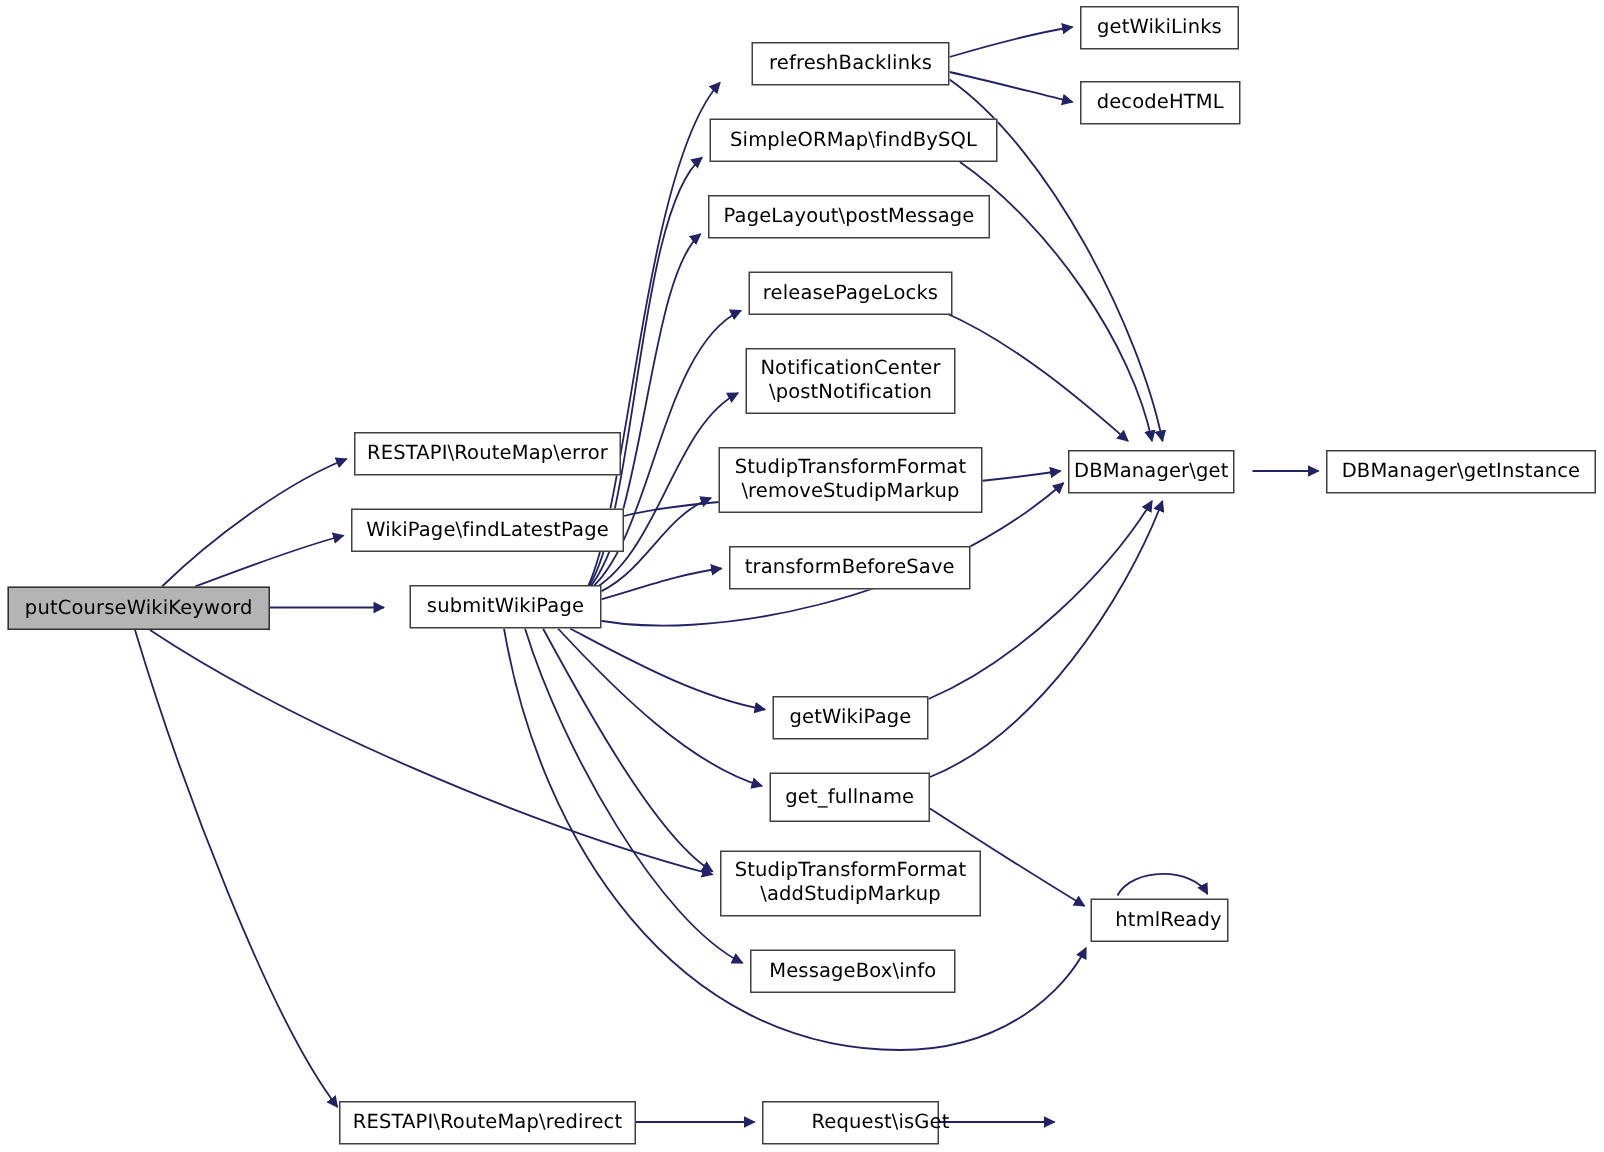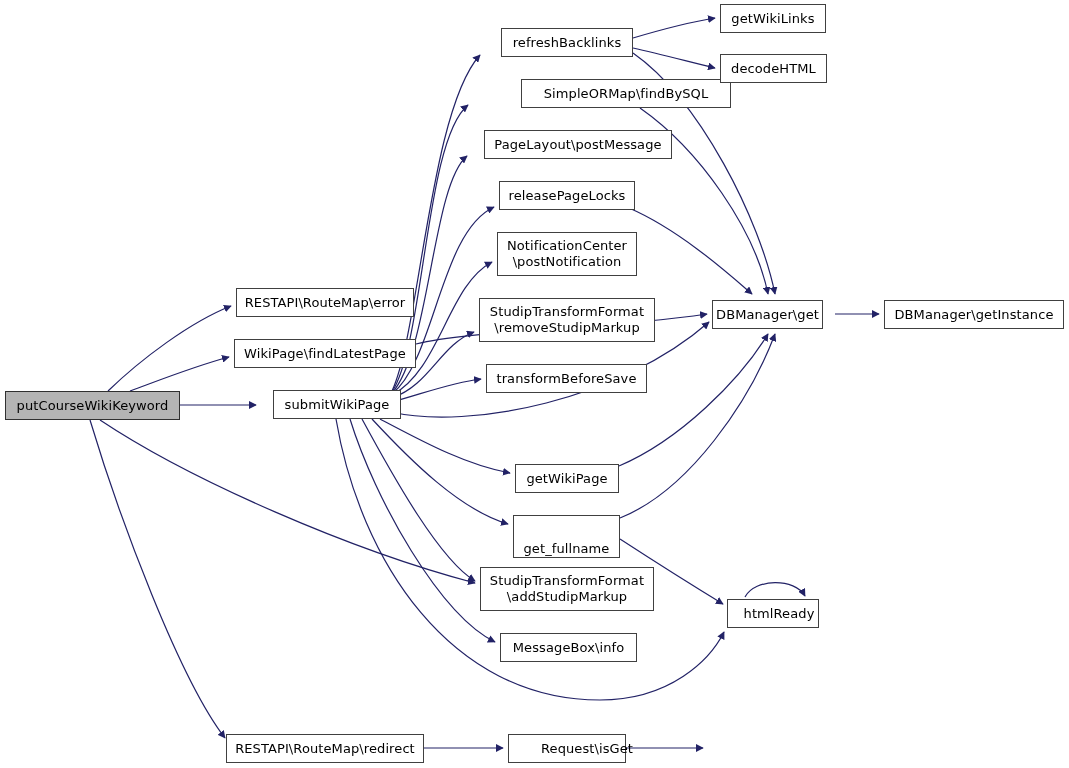--- a/index.html
+++ b/index.html
@@ -91,30 +91,30 @@
         <path d="M 626 748 L 703 748" fill="none" stroke="#222266" stroke-width="1.2" marker-end="url(#arrow)"></path>
       </g>
   </svg>
   <div id="node-layer">
       <div class="node root" style="left: 5px; top: 391px; width: 175px; height: 29px;"><span class="node-label">putCourseWikiKeyword</span></div>
       <div class="node" style="left: 236px; top: 288px; width: 178px; height: 29px;"><span class="node-label">RESTAPI\RouteMap\error</span></div>
       <div class="node" style="left: 234px; top: 339px; width: 182px; height: 29px;"><span class="node-label">WikiPage\findLatestPage</span></div>
       <div class="node" style="left: 273px; top: 390px; width: 128px; height: 29px;"><span class="node-label">submitWikiPage</span></div>
       <div class="node" style="left: 226px; top: 734px; width: 198px; height: 29px;"><span class="node-label">RESTAPI\RouteMap\redirect</span></div>
       <div class="node" style="left: 501px; top: 28px; width: 132px; height: 29px;"><span class="node-label">refreshBacklinks</span></div>
-      <div class="node" style="left: 473px; top: 79px; width: 210px; height: 29px; margin-left: 48px;"><span class="node-label">SimpleORMap\findBySQL</span></div>
-      <div class="node" style="left: 472px; top: 130px; width: 188px; height: 29px; margin-left: 12px;"><span class="node-label">PageLayout\postMessage</span></div>
+      <div class="node" style="left: 473px; top: 79px; width: 192px; height: 29px;"><span class="node-label">SimpleORMap\findBySQL</span></div>
+      <div class="node" style="left: 472px; top: 130px; width: 188px; height: 29px;"><span class="node-label">PageLayout\postMessage</span></div>
       <div class="node" style="left: 499px; top: 181px; width: 136px; height: 29px;"><span class="node-label">releasePageLocks</span></div>
       <div class="node" style="left: 497px; top: 232px; width: 140px; height: 44px;"><span class="node-label">NotificationCenter
 \postNotification</span></div>
       <div class="node" style="left: 479px; top: 298px; width: 176px; height: 44px;"><span class="node-label">StudipTransformFormat
 \removeStudipMarkup</span></div>
       <div class="node" style="left: 486px; top: 364px; width: 161px; height: 29px;"><span class="node-label">transformBeforeSave</span></div>
       <div class="node" style="left: 515px; top: 464px; width: 104px; height: 29px;"><span class="node-label">getWikiPage</span></div>
-      <div class="node" style="left: 513px; top: 515px; width: 107px; height: 43px; align-items: flex-end;"><span class="node-label">get_fullname</span></div>
+      <div class="node" style="left: 513px; top: 515px; width: 107px; height: 33px;"><span class="node-label">get_fullname</span></div>
       <div class="node" style="left: 480px; top: 567px; width: 174px; height: 44px;"><span class="node-label">StudipTransformFormat
 \addStudipMarkup</span></div>
       <div class="node" style="left: 500px; top: 633px; width: 137px; height: 29px;"><span class="node-label">MessageBox\info</span></div>
       <div class="node" style="left: 508px; top: 734px; width: 118px; height: 29px; padding-left: 40px;"><span class="node-label">Request\isGet</span></div>
       <div class="node" style="left: 712px; top: 300px; width: 111px; height: 29px;"><span class="node-label">DBManager\get</span></div>
       <div class="node" style="left: 727px; top: 599px; width: 92px; height: 29px; padding-left: 12px;"><span class="node-label">htmlReady</span></div>
       <div class="node" style="left: 720px; top: 4px; width: 106px; height: 29px;"><span class="node-label">getWikiLinks</span></div>
       <div class="node" style="left: 720px; top: 54px; width: 107px; height: 29px;"><span class="node-label">decodeHTML</span></div>
       <div class="node" style="left: 884px; top: 300px; width: 180px; height: 29px;"><span class="node-label">DBManager\getInstance</span></div>
       <div class="node" style="left: 708px; top: 770px; width: 130px; height: 29px;"><span class="node-label">Request\method</span></div>

